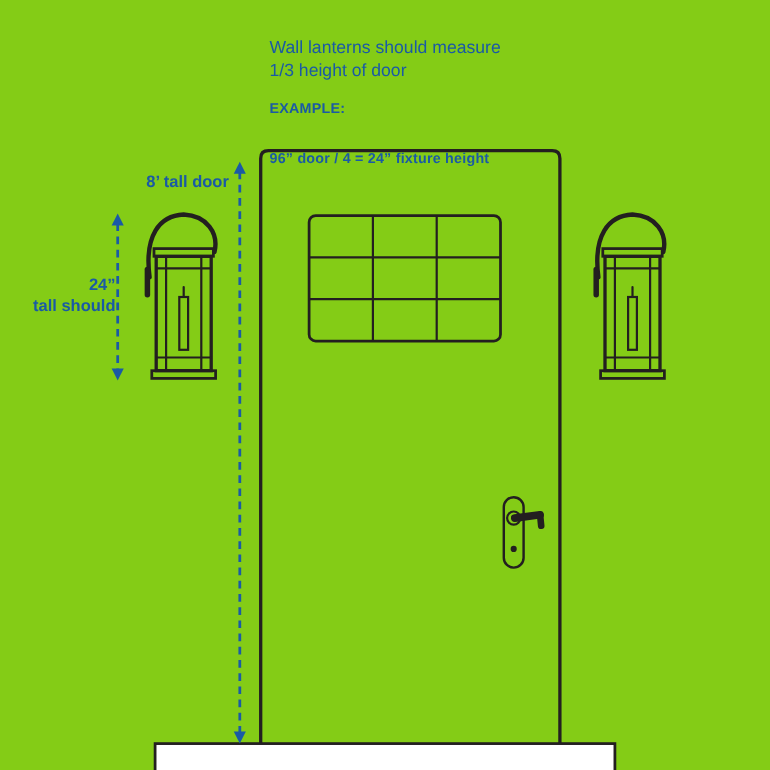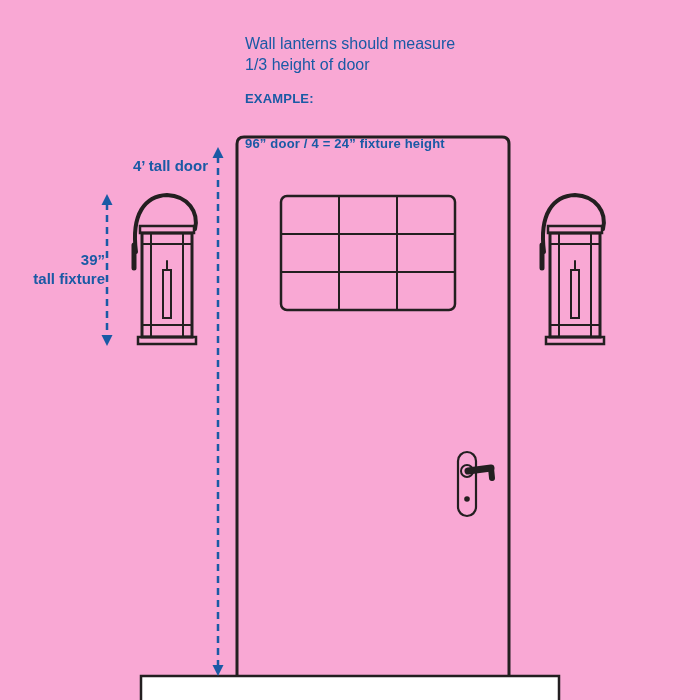--- a/index.html
+++ b/index.html
@@ -5,21 +5,21 @@
   html, body { margin: 0; padding: 0; }
   body {
     width: 700px; height: 700px;
     background: #ffffff;
     font-family: "Liberation Sans", sans-serif;
   }
   .canvas {
     position: relative;
     width: 700px; height: 700px;
     overflow: hidden;
-    background: #f9a8d4;
+    background: #84cc16;
   }
   .diagram-svg { position: absolute; left: 0; top: 0; }
 
   .label { position: absolute; color: #1a5aa5; }
 
   .title-line1 {
     left: 245px; top: 33px;
     font-size: 16px; line-height: 21px; font-weight: 500;
     white-space: nowrap;
   }
@@ -119,20 +119,20 @@
       <polygon points="107,346 101.5,335 112.5,335" fill="#1a5aa5"></polygon>
     </g>
   </svg>
 
   <div class="label title-line1">Wall lanterns should measure</div>
   <div class="label title-line2">1/3 height of door</div>
 
   <div class="label example-label">EXAMPLE:</div>
   <div class="label example-formula">96” door / 4 = 24” fixture height</div>
 
-  <div class="label door-dim-label">4’ tall door</div>
+  <div class="label door-dim-label">8’ tall door</div>
 
   <div class="label fixture-dim-label">
-    <div>39”</div>
-    <div>tall fixture</div>
+    <div>24”</div>
+    <div>tall should</div>
   </div>
 
 </div>
 
 </body></html>

